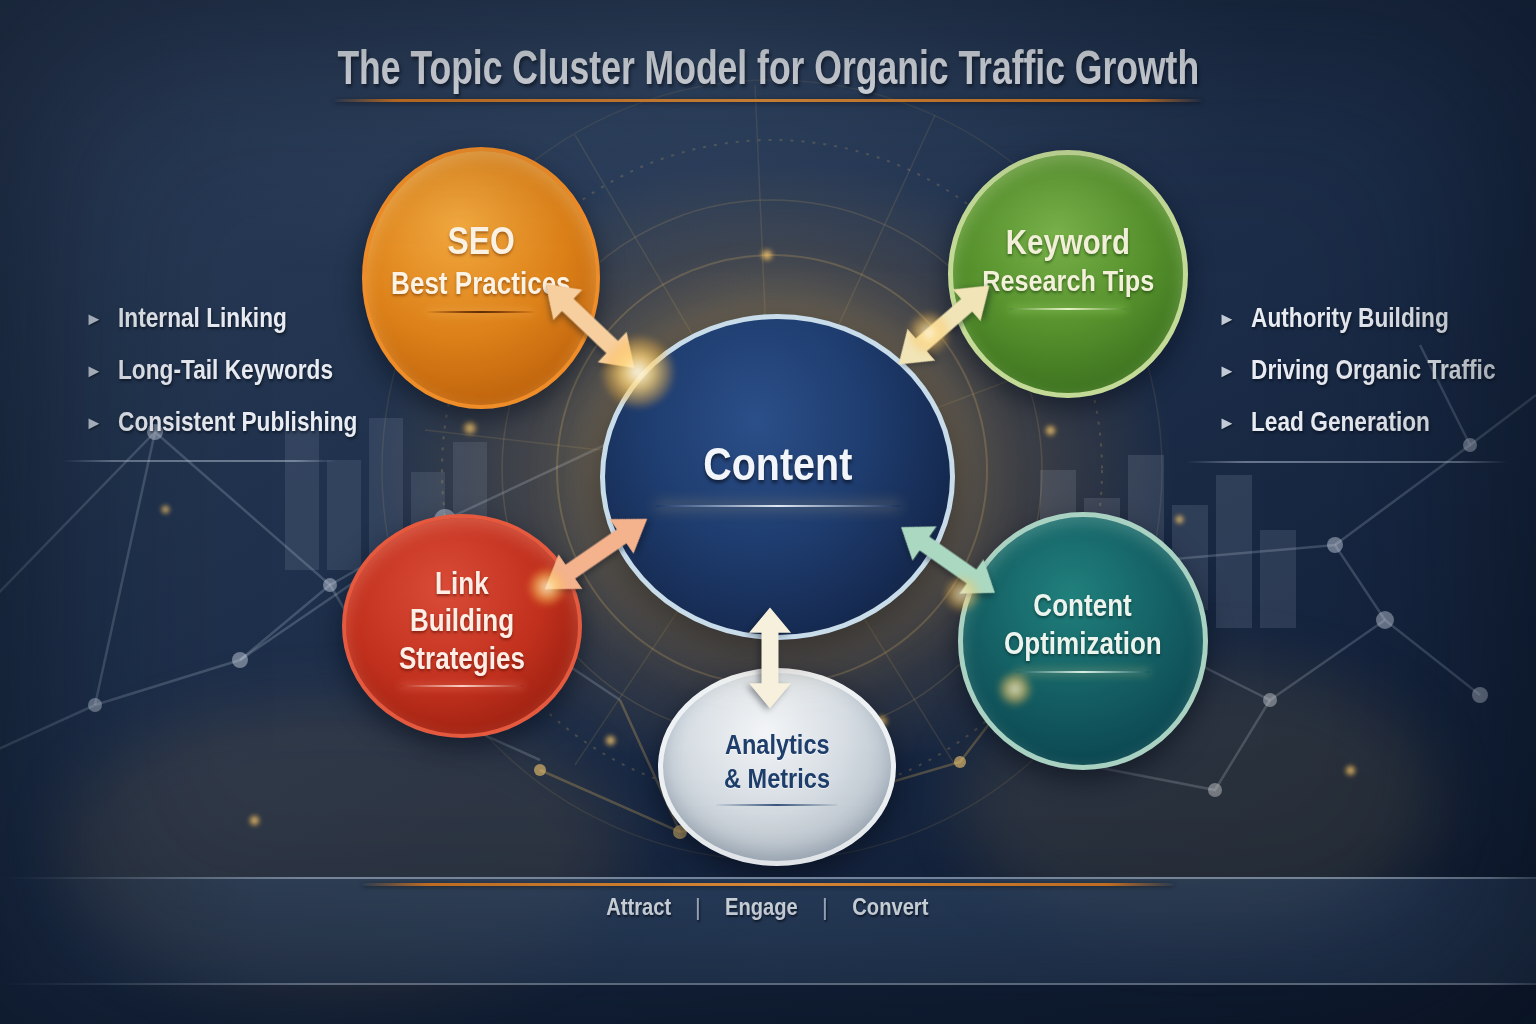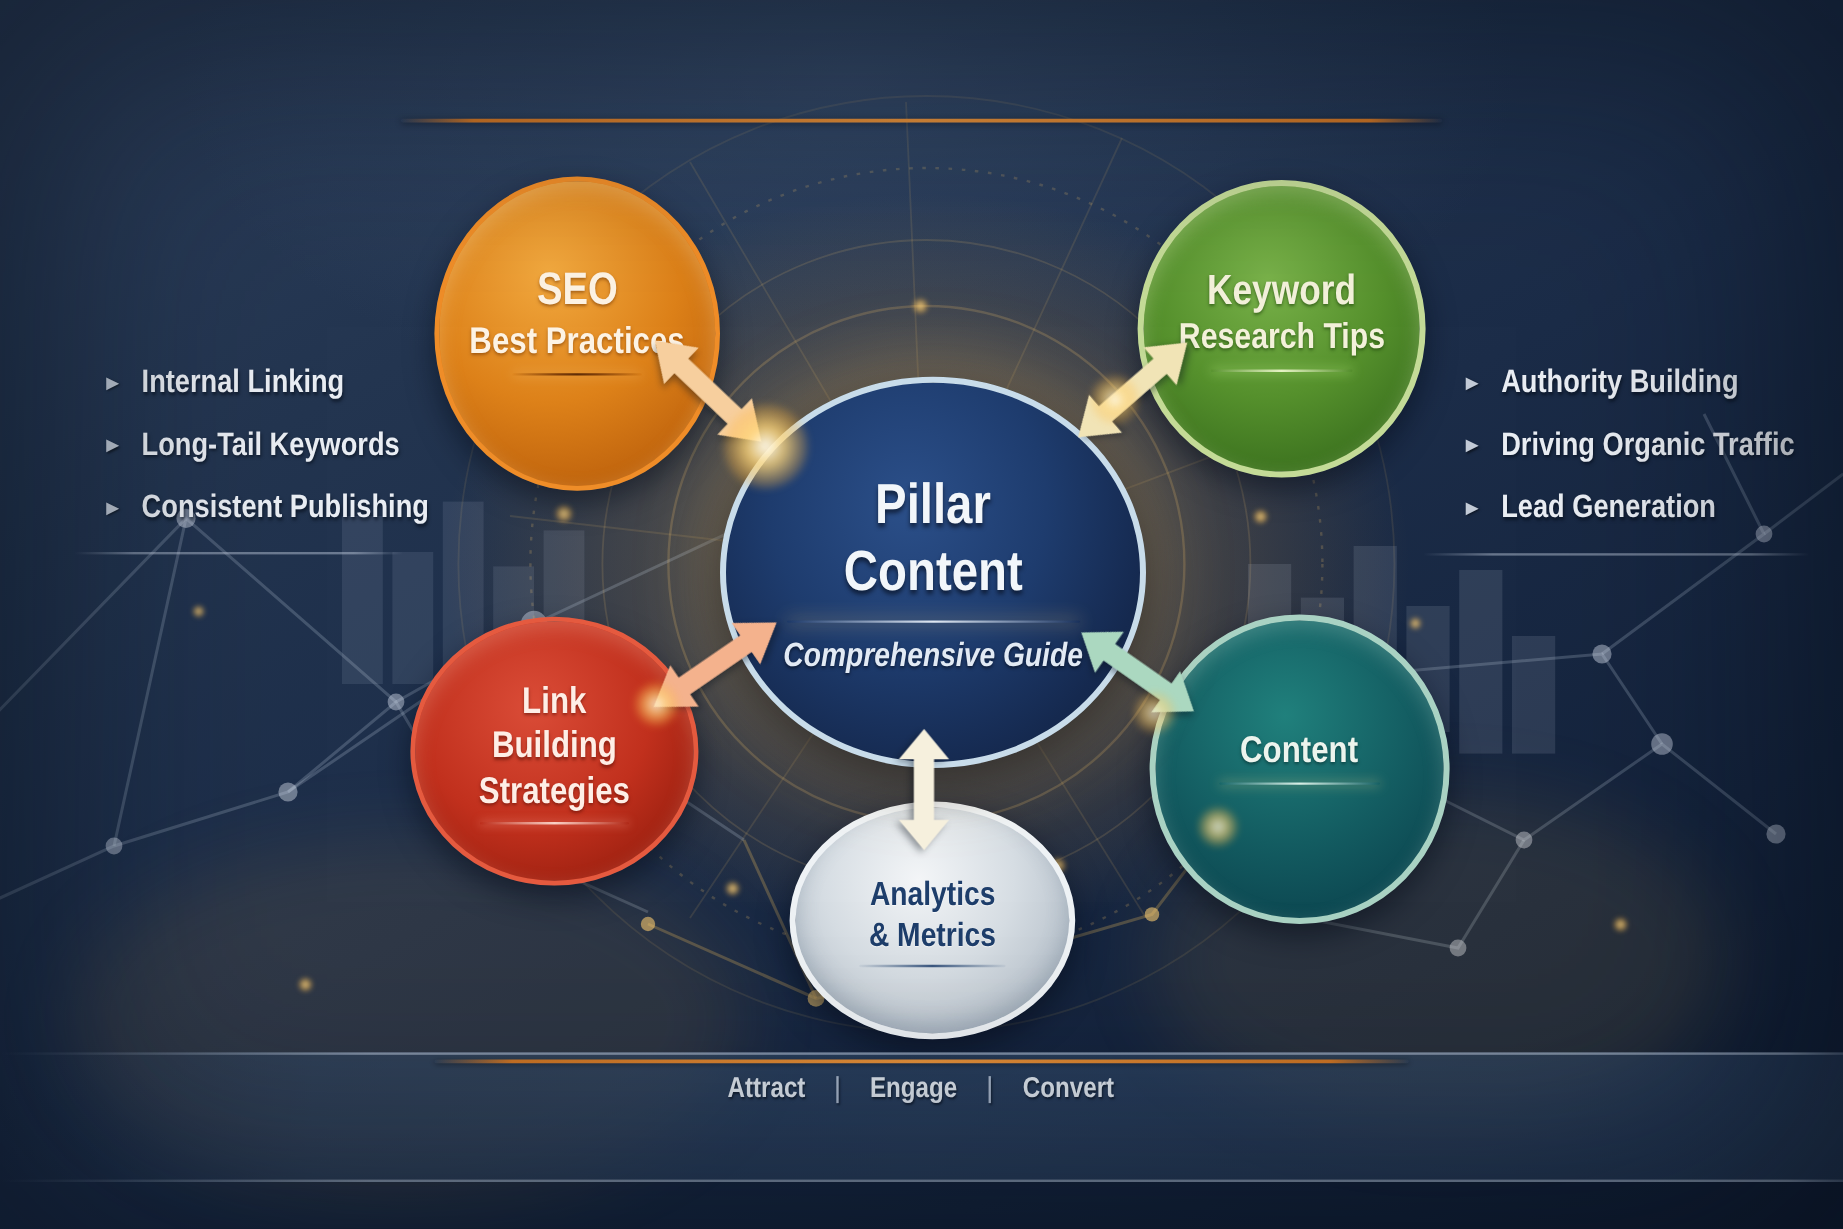--- a/index.html
+++ b/index.html
@@ -211,20 +211,23 @@
   <div class="dot" style="left:604px;top:734px;width:13px;height:13px;"></div>
   <div class="dot" style="left:874px;top:714px;width:15px;height:15px;"></div>
   <div class="dot" style="left:1044px;top:424px;width:13px;height:13px;"></div>
   <div class="dot" style="left:1114px;top:728px;width:15px;height:15px;"></div>
   <div class="dot" style="left:248px;top:814px;width:13px;height:13px;"></div>
   <div class="dot" style="left:1344px;top:764px;width:13px;height:13px;"></div>
   <div class="dot" style="left:160px;top:504px;width:11px;height:11px;"></div>
   <div class="dot" style="left:760px;top:248px;width:14px;height:14px;"></div>
   <div class="dot" style="left:1174px;top:514px;width:11px;height:11px;"></div>
 
+  <div class="abs title">
+    <span class="cond-xl">The Topic Cluster Model for Organic Traffic Growth</span>
+  </div>
   <div class="abs title-underline"></div>
 
   <div class="abs side-list list-left">
     <div class="item">
       <span class="bullet">►</span>
       <span class="cond-l">Internal Linking</span>
     </div>
     <div class="item">
       <span class="bullet">►</span>
       <span class="cond-l">Long-Tail Keywords</span>
@@ -266,34 +269,33 @@
 
   <div class="node node-link">
     <div class="nl"><span class="cond">Link</span></div>
     <div class="nl"><span class="cond">Building</span></div>
     <div class="nl"><span class="cond">Strategies</span></div>
     <div class="gleam gleam-link"></div>
   </div>
 
   <div class="node node-content">
     <div class="nl"><span class="cond">Content</span></div>
+    <div class="nl"><span class="cond">Optimization</span></div>
     <div class="gleam gleam-content"></div>
   </div>
 
   <div class="node node-analytics">
     <div class="nl"><span class="cond">Analytics</span></div>
     <div class="nl"><span class="cond">&amp; Metrics</span></div>
     <div class="gleam gleam-analytics"></div>
   </div>
 
   <div class="node node-pillar">
-    <div class="nl"><span class="cond">Pillar</span></div>
     <div class="nl"><span class="cond">Content</span></div>
     <div class="gleam gleam-pillar"></div>
-    <div class="pillar-sub"><span class="cond">Comprehensive Guide</span></div>
   </div>
 
   <svg class="arrow arr-seo" viewBox="0 0 140 46" preserveAspectRatio="none">
     <path d="M2,23 L36,2 L36,14.5 L104,14.5 L104,2 L138,23 L104,44 L104,31.5 L36,31.5 L36,44 Z" fill="#f7cf9e"></path>
   </svg>
   <svg class="arrow arr-keyword" viewBox="0 0 140 46" preserveAspectRatio="none">
     <path d="M2,23 L36,2 L36,14.5 L104,14.5 L104,2 L138,23 L104,44 L104,31.5 L36,31.5 L36,44 Z" fill="#f1e4b6"></path>
   </svg>
   <svg class="arrow arr-link" viewBox="0 0 140 46" preserveAspectRatio="none">
     <path d="M2,23 L36,2 L36,14.5 L104,14.5 L104,2 L138,23 L104,44 L104,31.5 L36,31.5 L36,44 Z" fill="#f4b28d"></path>

